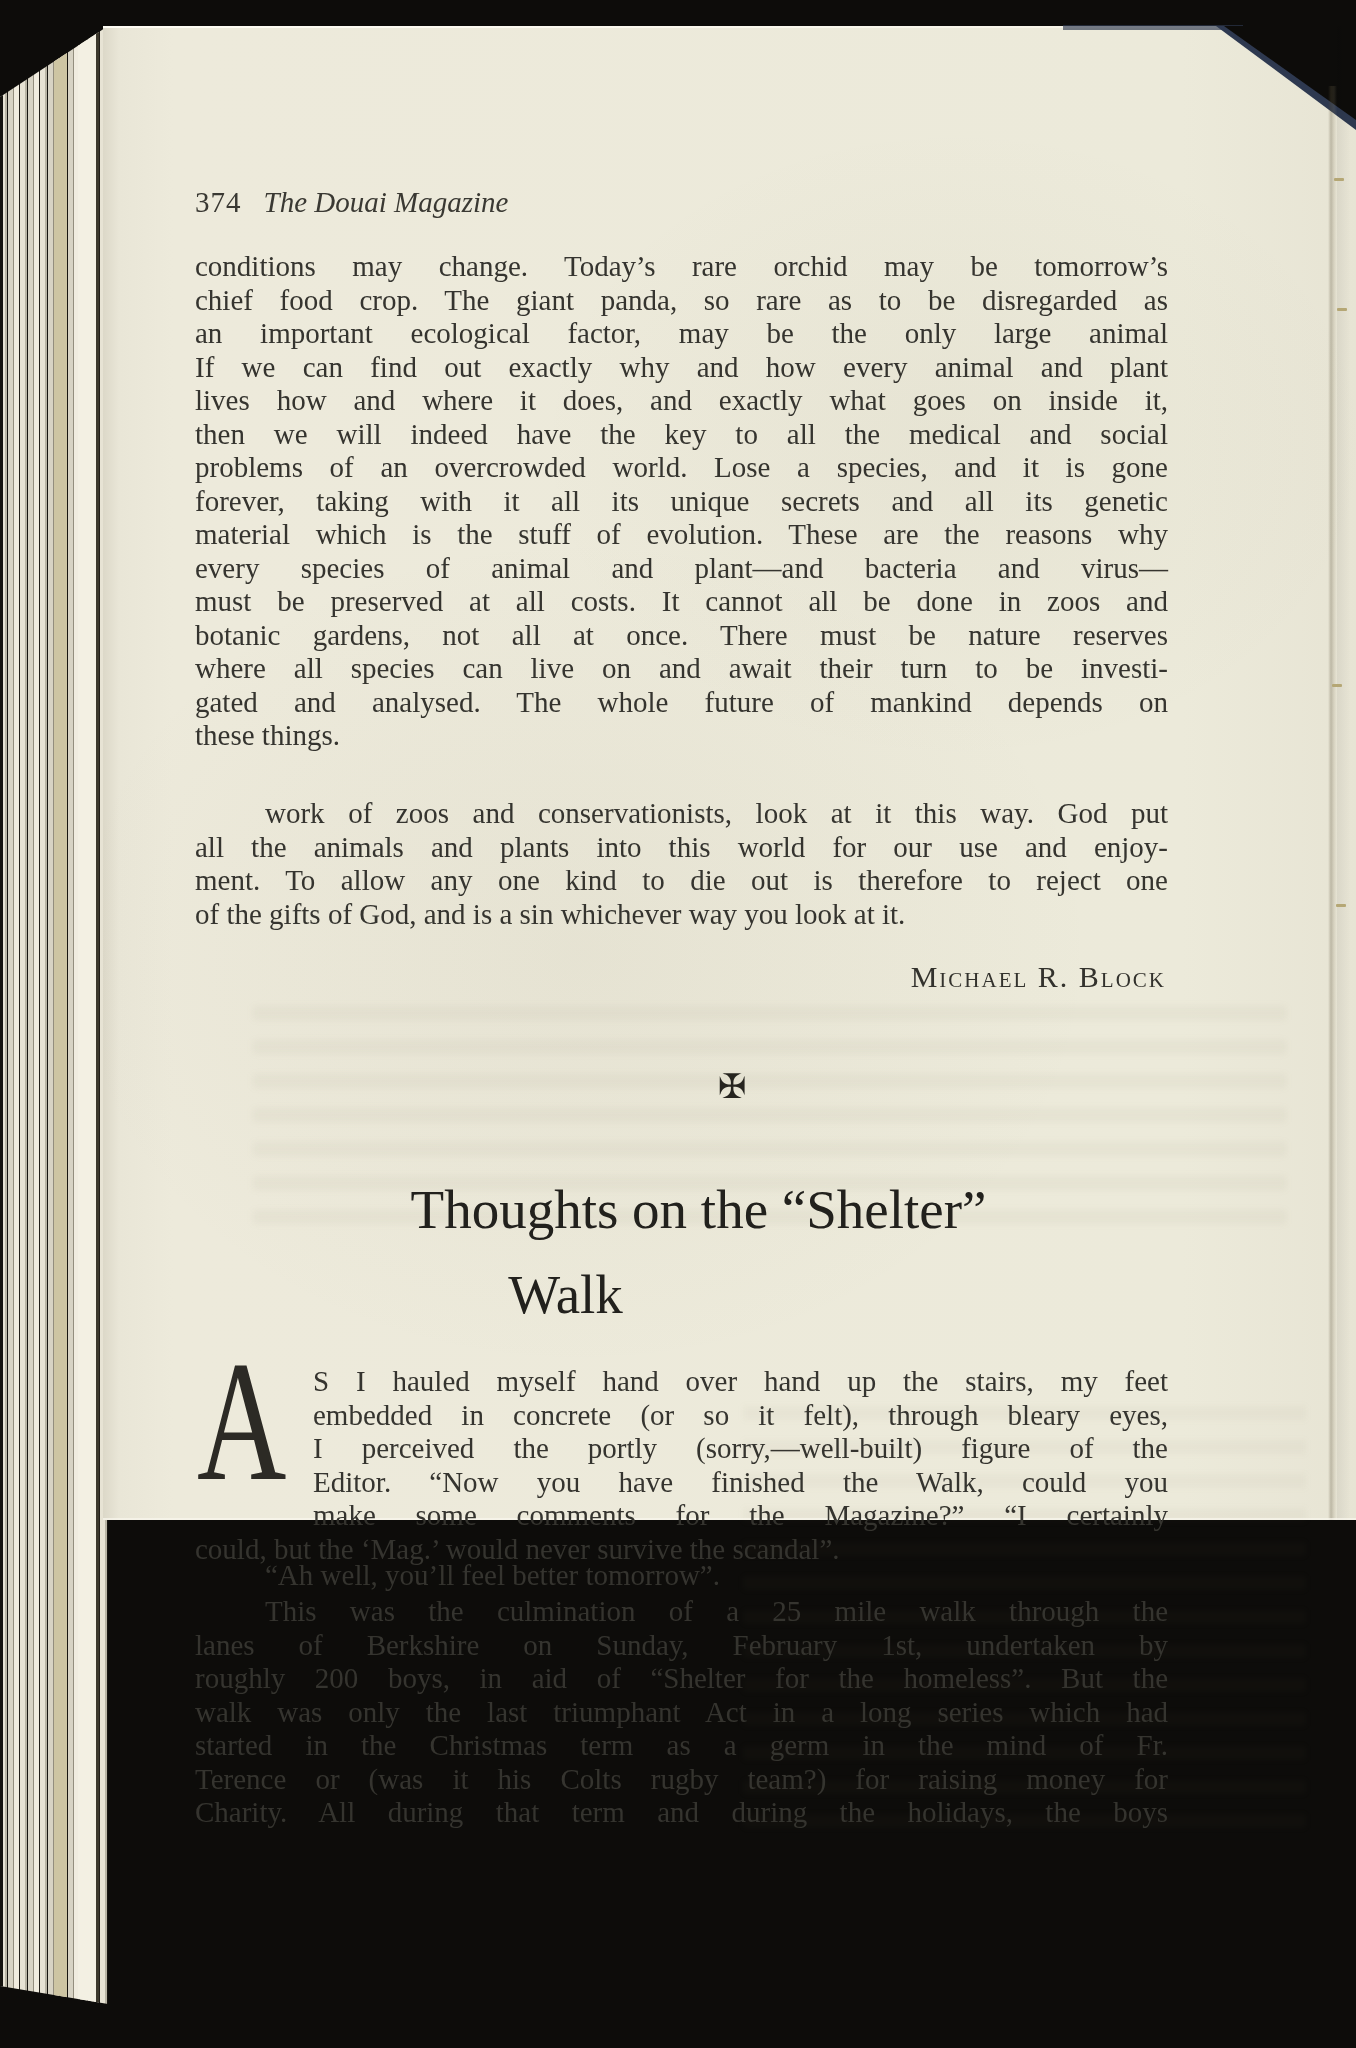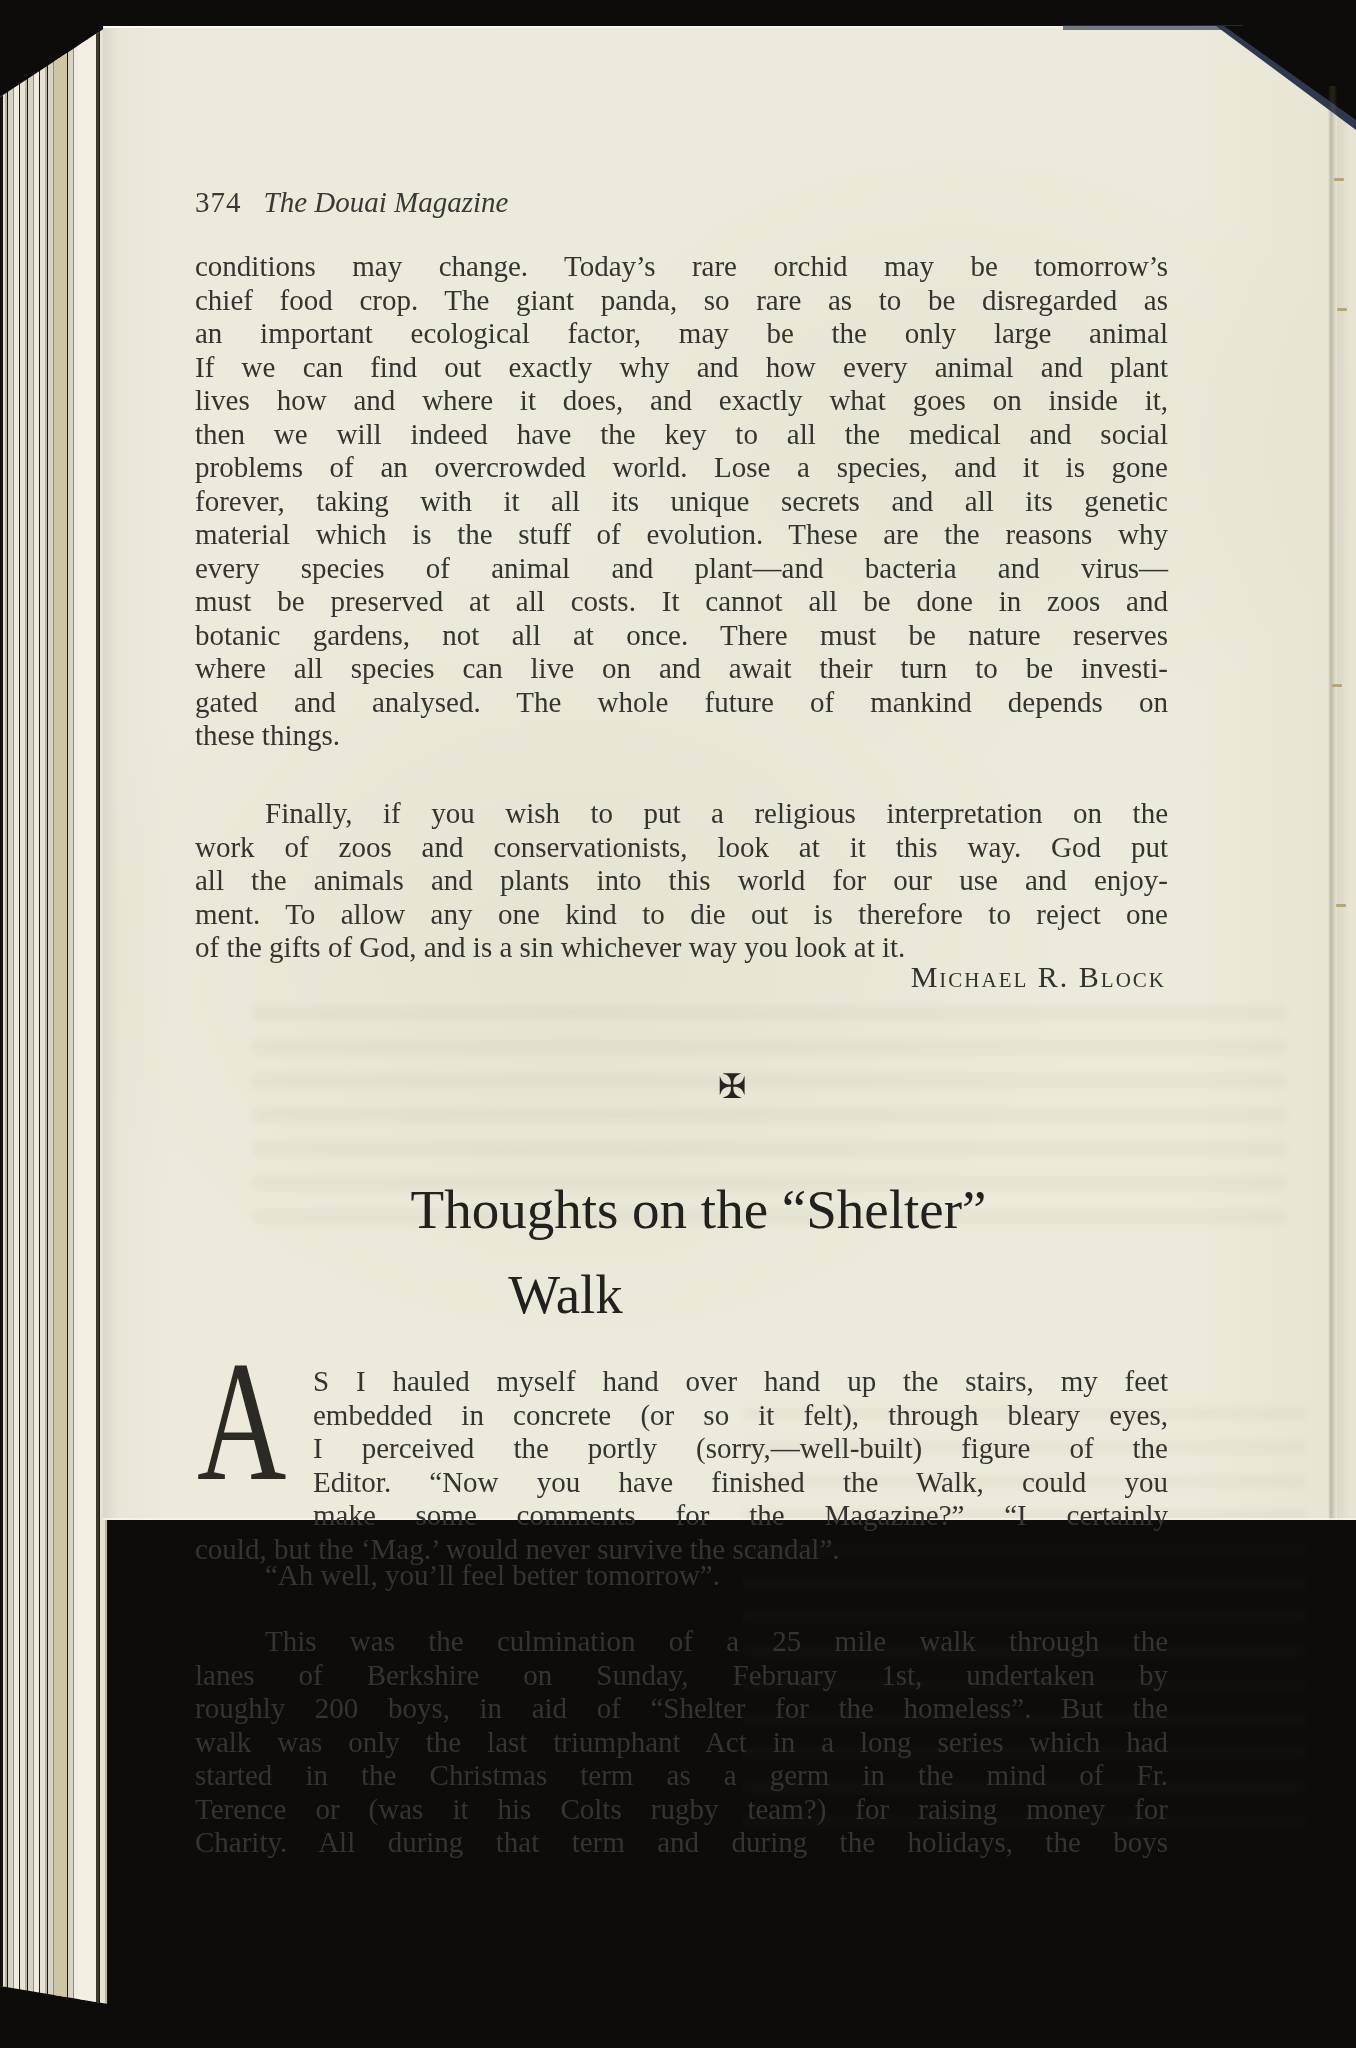--- a/index.html
+++ b/index.html
@@ -86,21 +86,21 @@
   .title .t2{display:block;transform:translateX(-116px);}
 
   .dropwrap{position:absolute;top:1339px;left:0;right:0;}
   .dropwrap .pline .line{padding-left:118px;}
   .dropcap{position:absolute;left:2px;top:-30px;font-size:172px;line-height:1;
     transform:scaleX(0.72);transform-origin:0 0;color:#2c2a25;}
   .drop-last{text-align:justify;text-align-last:left;}
 
   .para-ah{position:absolute;top:1533px;left:0;right:0;line-height:33.5px;
     text-indent:70px;text-align:left;}
-  .p3{top:1569px;margin-top:30px;}
+  .p3{top:1569px;}
 </style>
 </head>
 <body>
 
 <div class="canvas">
 
   <div class="page-stack">
     <div class="strip strip-dark-left"></div>
     <div class="strip strip-tan"></div>
     <div class="strip strip-light"></div>
@@ -140,21 +140,20 @@
           <div class="line">material which is the stuff of evolution.  These are the reasons why</div>
           <div class="line">every species of animal and plant—and bacteria and virus—</div>
           <div class="line">must be preserved at all costs.  It cannot all be done in zoos and</div>
           <div class="line">botanic gardens, not all at once.  There must be nature reserves</div>
           <div class="line">where all species can live on and await their turn to be investi-</div>
           <div class="line">gated and analysed.  The whole future of mankind depends on</div>
           <div class="line">these things.</div>
         </div>
 
       <div class="para p2 last-left indent-first">
-          <div class="line">Finally, if you wish to put a religious interpretation on the</div>
           <div class="line">work of zoos and conservationists, look at it this way.  God put</div>
           <div class="line">all the animals and plants into this world for our use and enjoy-</div>
           <div class="line">ment.  To allow any one kind to die out is therefore to reject one</div>
           <div class="line">of the gifts of God, and is a sin whichever way you look at it.</div>
         </div>
 
       <div class="signature">Michael R. Block</div>
 
       <div class="ornament">✠</div>
 

